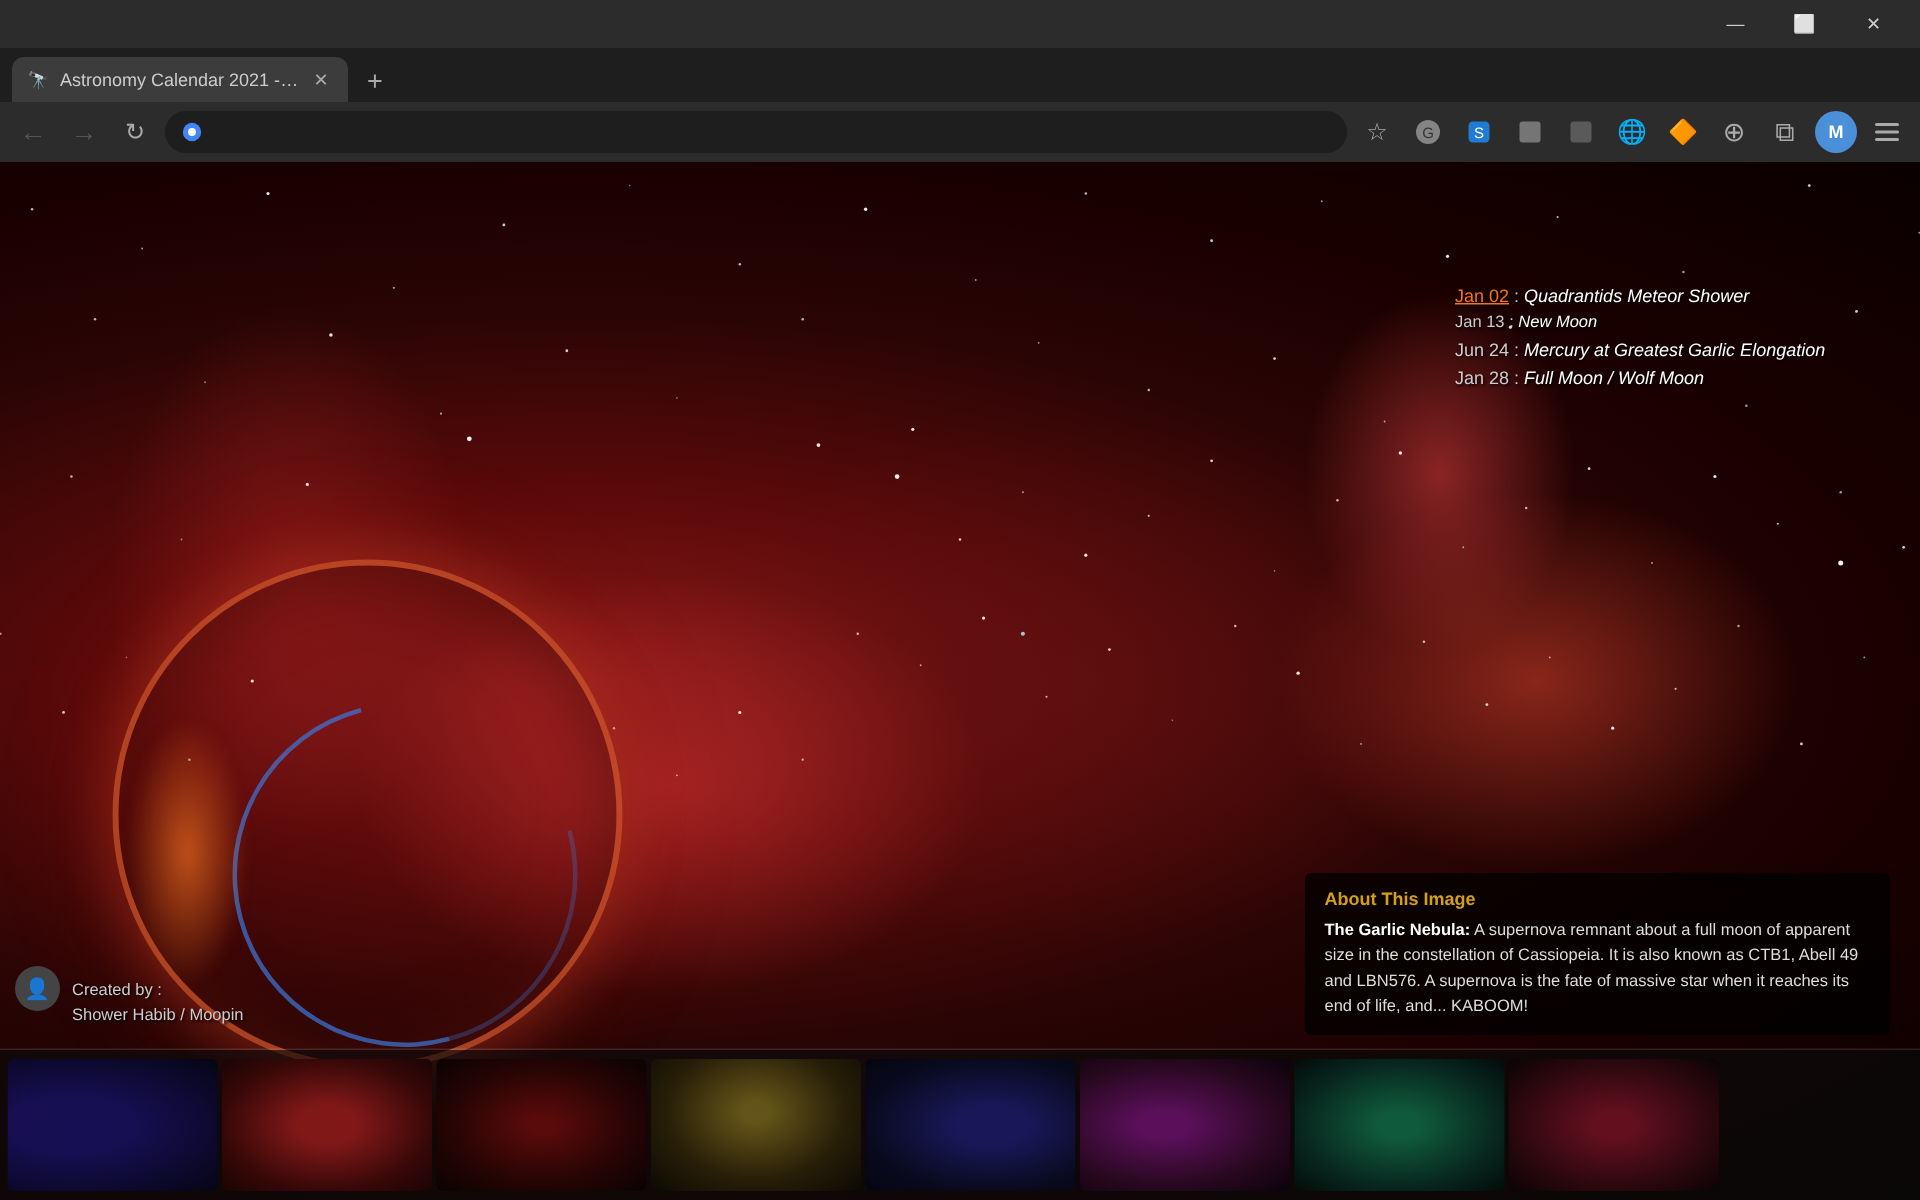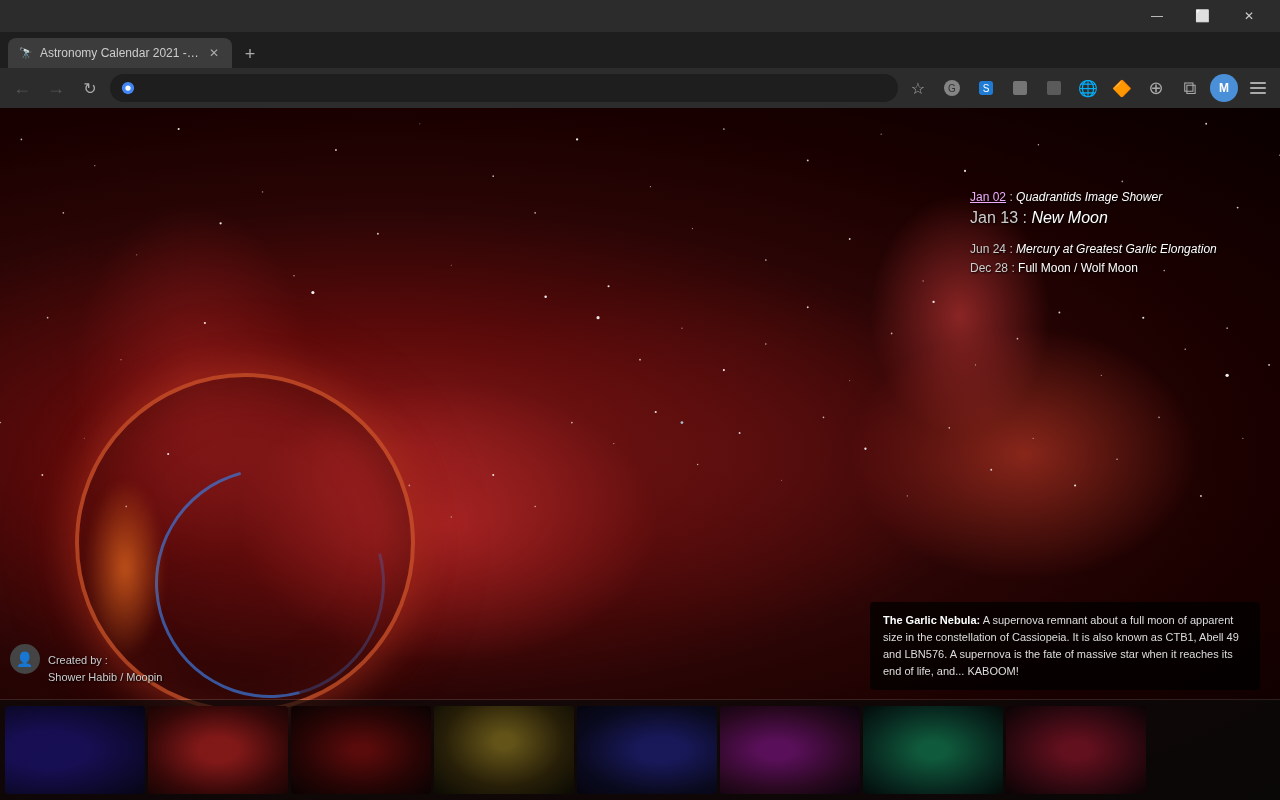--- a/index.html
+++ b/index.html
@@ -277,42 +277,43 @@
       top: 370px;
       left: 85px;
       background: radial-gradient(ellipse, rgba(220, 100, 30, 0.8) 0%, transparent 70%);
       border-radius: 50%;
       filter: blur(4px);
     "></div>
 
     <div style="position:absolute; top:82px; right:20px; width:290px;">
 
       <div style="font-size:12px; color:#e8e8e8; margin-bottom:5px; text-shadow:1px 1px 2px rgba(0,0,0,0.9);">
-        <span style="color:#f0abfc;text-decoration:underline;">Jan 02</span>
+        <span style="color:#f97316;text-decoration:underline;">Jan 02</span>
         <span style="color:#cccccc;"> : </span>
-        <span style="color:#ffffff; font-style:italic;">Quadrantids Image Shower</span>
-      </div>
-      <div style="font-size:16px; color:#e8e8e8; margin-bottom:15px; text-shadow:1px 1px 2px rgba(0,0,0,0.9);">
+        <span style="color:#ffffff; font-style:italic;">Quadrantids Meteor Shower</span>
+      </div>
+      <div style="font-size:11px; color:#e8e8e8; margin-bottom:5px; text-shadow:1px 1px 2px rgba(0,0,0,0.9);">
         <span style="color:#cccccc;">Jan 13</span>
         <span style="color:#cccccc;"> : </span>
         <span style="color:#ffffff; font-style:italic;">New Moon</span>
       </div>
       <div style="font-size:12px; color:#e8e8e8; margin-bottom:5px; text-shadow:1px 1px 2px rgba(0,0,0,0.9);">
         <span style="color:#cccccc;">Jun 24</span>
         <span style="color:#cccccc;"> : </span>
         <span style="color:#ffffff; font-style:italic;">Mercury at Greatest Garlic Elongation</span>
       </div>
       <div style="font-size:12px; color:#e8e8e8; margin-bottom:5px; text-shadow:1px 1px 2px rgba(0,0,0,0.9);">
-        <span style="color:#cccccc;">Dec 28</span>
+        <span style="color:#cccccc;">Jan 28</span>
         <span style="color:#cccccc;"> : </span>
-        <span style="color:#ffffff; ">Full Moon / Wolf Moon</span>
+        <span style="color:#ffffff; font-style:italic;">Full Moon / Wolf Moon</span>
       </div>
     </div>
 
     <div style="position:absolute; bottom:110px; right:20px; width:390px; background:rgba(0,0,0,0.72); padding:10px 13px; border-radius:4px;">
+      <div style="font-size:12px; font-weight:bold; color:#d4a017; margin-bottom:6px; font-family:Arial,sans-serif;">About This Image</div>
       <div style="font-size:11px; color:#dddddd; line-height:1.55; font-family:Arial,sans-serif;">
         <span style="color:#ffffff; font-weight:bold;">The Garlic Nebula:</span>
         <span> A supernova remnant about a full moon of apparent size in the constellation of Cassiopeia. It is also known as CTB1, Abell 49 and LBN576. A supernova is the fate of massive star when it reaches its end of life, and... KABOOM!</span>
       </div>
     </div>
 
     <div style="position:absolute; bottom:115px; left:10px; display:flex; align-items:center; gap:8px;">
       <div style="width:30px; height:30px; border-radius:50%; background:#444; display:flex; align-items:center; justify-content:center; font-size:14px; color:#aaa;">👤</div>
       <div style="font-size:11px; color:#cccccc; text-shadow:1px 1px 2px black; line-height:1.5;margin-top:20px;">
         <div>Created by :</div>

